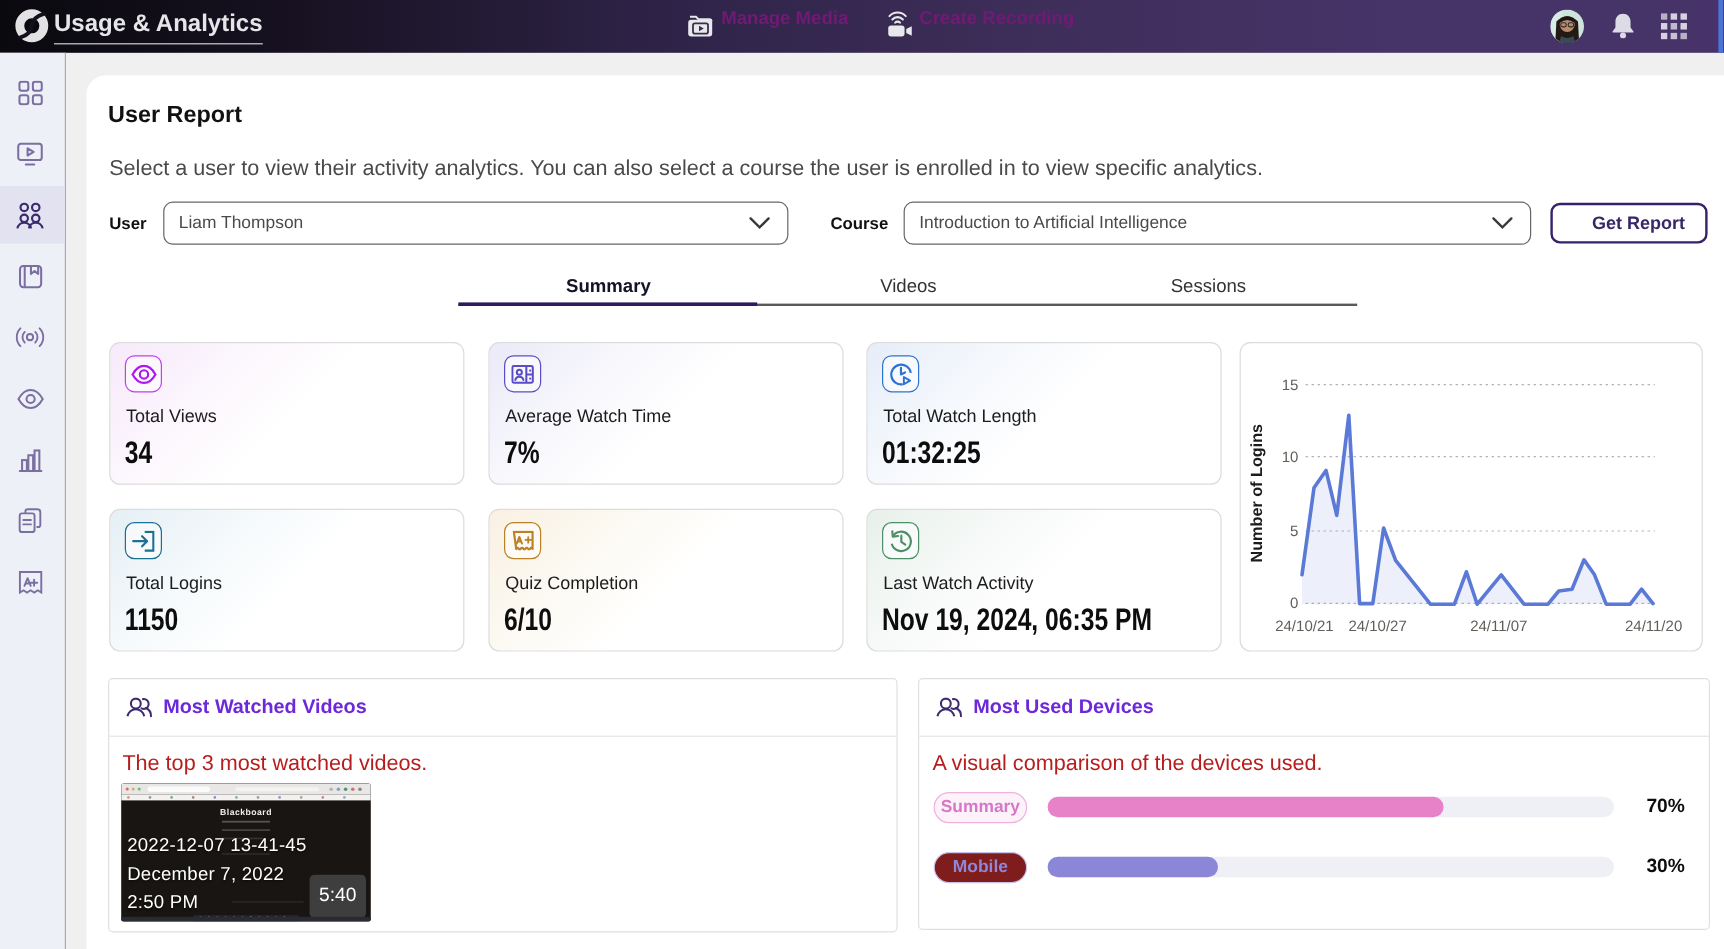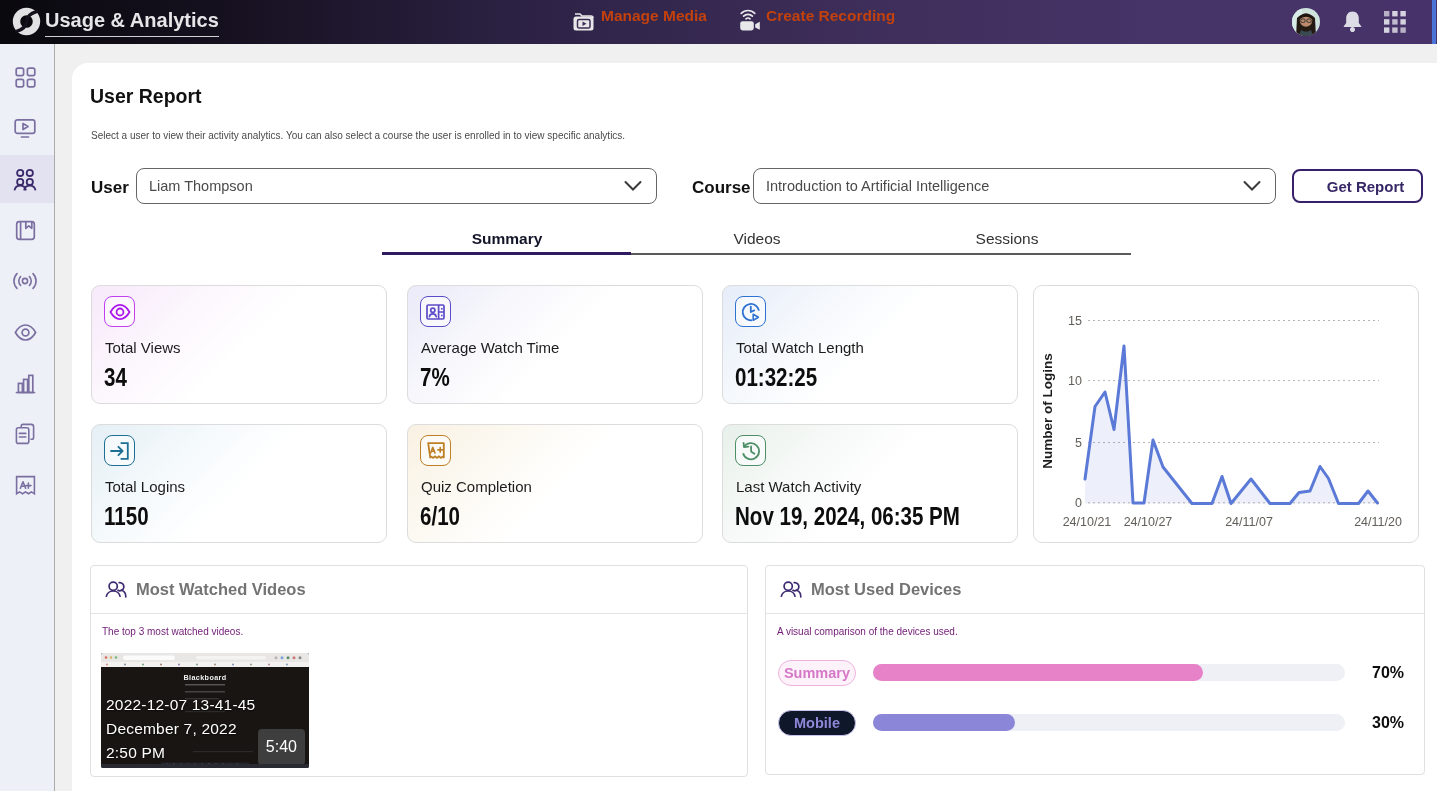--- a/index.html
+++ b/index.html
@@ -5,36 +5,36 @@
 * { margin:0; padding:0; box-sizing:border-box; }
 html,body { width:1437px; height:791px; overflow:hidden; }
 body { font-family:"Liberation Sans", sans-serif; background:#f0f0f0; position:relative; }
 #page { position:absolute; left:0; top:0; width:1437px; height:791px; }
 .abs { position:absolute; }
 
 
 #header { position:absolute; left:0; top:0; width:1437px; height:44px;
   background:linear-gradient(90deg,#0a090e 0%,#15101e 15%,#2e2347 38%,#3e2e5a 60%,#463367 80%,#473369 100%); }
 #hdr-title { position:absolute; left:45px; top:9px; color:#e6e6e8; font-size:20px; font-weight:700; letter-spacing:0px; border-bottom:1.5px solid #cfcfd4; padding-bottom:4px; }
-.hdr-link { position:absolute; top:0; height:32px; display:flex; align-items:center; color:#c2410c; font-weight:700; font-size:15.5px; }
+.hdr-link { position:absolute; top:0; height:32px; display:flex; align-items:center; color:#701a75; font-weight:700; font-size:15.5px; }
 #hdr-blue { position:absolute; right:1px; top:0; width:4px; height:44px; background:#4a74d8; }
 
 
 #sidebar { position:absolute; left:0; top:44px; width:55px; height:747px; background:#eef0f7; border-right:1.5px solid #ababab; }
 .side-item { position:absolute; left:0; width:50px; height:48px; display:flex; align-items:center; justify-content:center; }
 .side-item.active::before { content:""; position:absolute; left:0; top:0; width:54px; height:48px; background:#e2e2f1; }
 .side-item.active svg { position:relative; }
 
 
 #main { position:absolute; left:72px; top:63px; width:1380px; height:760px; background:#fff; border-radius:16px; }
 
 h1.title { position:absolute; left:90px; top:85px; font-size:19.5px; font-weight:700; color:#111; }
-.subtitle { position:absolute; left:91px; top:130px; font-size:10px; color:#4a4a4a; }
-
-.lbl { position:absolute; font-size:17px; font-weight:700; color:#111; }
+.subtitle { position:absolute; left:91px; top:130px; font-size:18px; color:#4a4a4a; }
+
+.lbl { position:absolute; font-size:14px; font-weight:700; color:#111; }
 .dd { position:absolute; height:36px; border:1.5px solid #666; border-radius:8px; background:#fff; display:flex; align-items:center; padding-left:12px; font-size:14.5px; color:#4a4a4a; }
 .dd svg { position:absolute; right:14px; top:11px; }
 #btn-report { position:absolute; left:1292px; top:169px; width:131px; height:34px; border:2px solid #38216b; border-radius:8px; background:#fff; color:#372766; font-size:15px; font-weight:700; display:flex; align-items:center; justify-content:center;padding-left:16px; }
 
 
 .tab { position:absolute; top:230px; width:250px; text-align:center; font-size:15.5px; color:#333; }
 .tab.active { font-weight:700; color:#141428; }
 #tabline { position:absolute; left:382px; top:253px; width:749px; height:1.5px; background:#5a5a5a; }
 #tabline-active { position:absolute; left:382px; top:251.5px; width:249px; height:3px; background:#2e1a5e; }
 
@@ -43,22 +43,22 @@
 .icon-tile { position:absolute; left:12px; top:10px; width:31px; height:31px; border-radius:8px; border:1.5px solid; display:flex; align-items:center; justify-content:center; background:rgba(255,255,255,0.55); }
 .card .clabel { position:absolute; left:13px; top:53px; font-size:15px; color:#1c1c1c; }
 .card .cvalue { position:absolute; left:12px; top:76px; font-size:26px; font-weight:700; color:#0d0d0d; white-space:nowrap; transform:scaleX(0.79); transform-origin:0 0; }
 
 
 #chartcard { position:absolute; left:1033px; top:285px; width:386px; height:258px; border:1px solid #dcdcdc; border-radius:9px; background:#fff; }
 
 
 .bigcard { position:absolute; border:1px solid #e0e0e0; border-radius:4px; background:#fff; }
 .bighead { position:absolute; left:0; top:0; right:0; height:48px; border-bottom:1px solid #e4e4e4; display:flex; align-items:center; padding-left:14px; }
-.bighead span { font-size:16.5px; font-weight:700; color:#737373; margin-left:9px; }
-.bigsub { position:absolute; left:11px; top:60px; font-size:10px; color:#701a75; }
+.bighead span { font-size:16.5px; font-weight:700; color:#6d28d9; margin-left:9px; }
+.bigsub { position:absolute; left:11px; top:60px; font-size:18px; color:#b91c1c; }
 
 
 #thumb { position:absolute; left:10px; top:87px; width:208px; height:115px; background:#181512; border-radius:2px; overflow:hidden; }
 #thumb .bar { position:absolute; left:0; top:0; width:208px; height:9px; background:#e9e7e6; }
 #thumb .bar2 { position:absolute; left:0; top:9px; width:208px; height:5px; background:#f4f2f1; }
 #thumb .ovl { position:absolute; left:5px; color:#fff; font-size:15.5px; text-shadow:0 1px 2px rgba(0,0,0,0.6); letter-spacing:0.2px; }
 #thumb .dur { position:absolute; right:4px; bottom:3px; background:rgba(68,68,68,0.88); color:#fff; font-size:16px; padding:9px 8px; border-radius:4px; }
 #thumb .task { position:absolute; left:0; bottom:0; width:208px; height:4px; background:#2a2a33; }
 
 
@@ -389,19 +389,19 @@
         <path d="M14.2 1.6 a4.1 4.1 0 1 1 -1.3 7.7 M16.4 9 a7.1 7.1 0 0 1 4.4 6.9" stroke-linecap="round"></path>
       </svg>
       <span>Most Used Devices</span>
       </div>
     <div class="bigsub">A visual comparison of the devices used.</div>
     <div class="pill" style="left:12px; top:94px; color:#d678c8; border-color:#eeb2de; background:#fdf2fa;">Summary</div>
     <div class="track" style="left:107px; top:98px;">
         <div class="fill" style="width:330px; background:#e882c8;"></div>
       </div>
     <div class="pct" style="left:606px; top:98px;">70%</div>
-    <div class="pill" style="left:12px; top:144px; color:#9087d8; border-color:#c9c2ec; background:#0f172a;">Mobile</div>
+    <div class="pill" style="left:12px; top:144px; color:#9087d8; border-color:#c9c2ec; background:#7f1d1d;">Mobile</div>
     <div class="track" style="left:107px; top:148px;">
         <div class="fill" style="width:142px; background:#8c86d8;"></div>
       </div>
     <div class="pct" style="left:606px; top:148px;text-align:right;">30%</div>
   </div>
 </div>
 
 </body></html>

